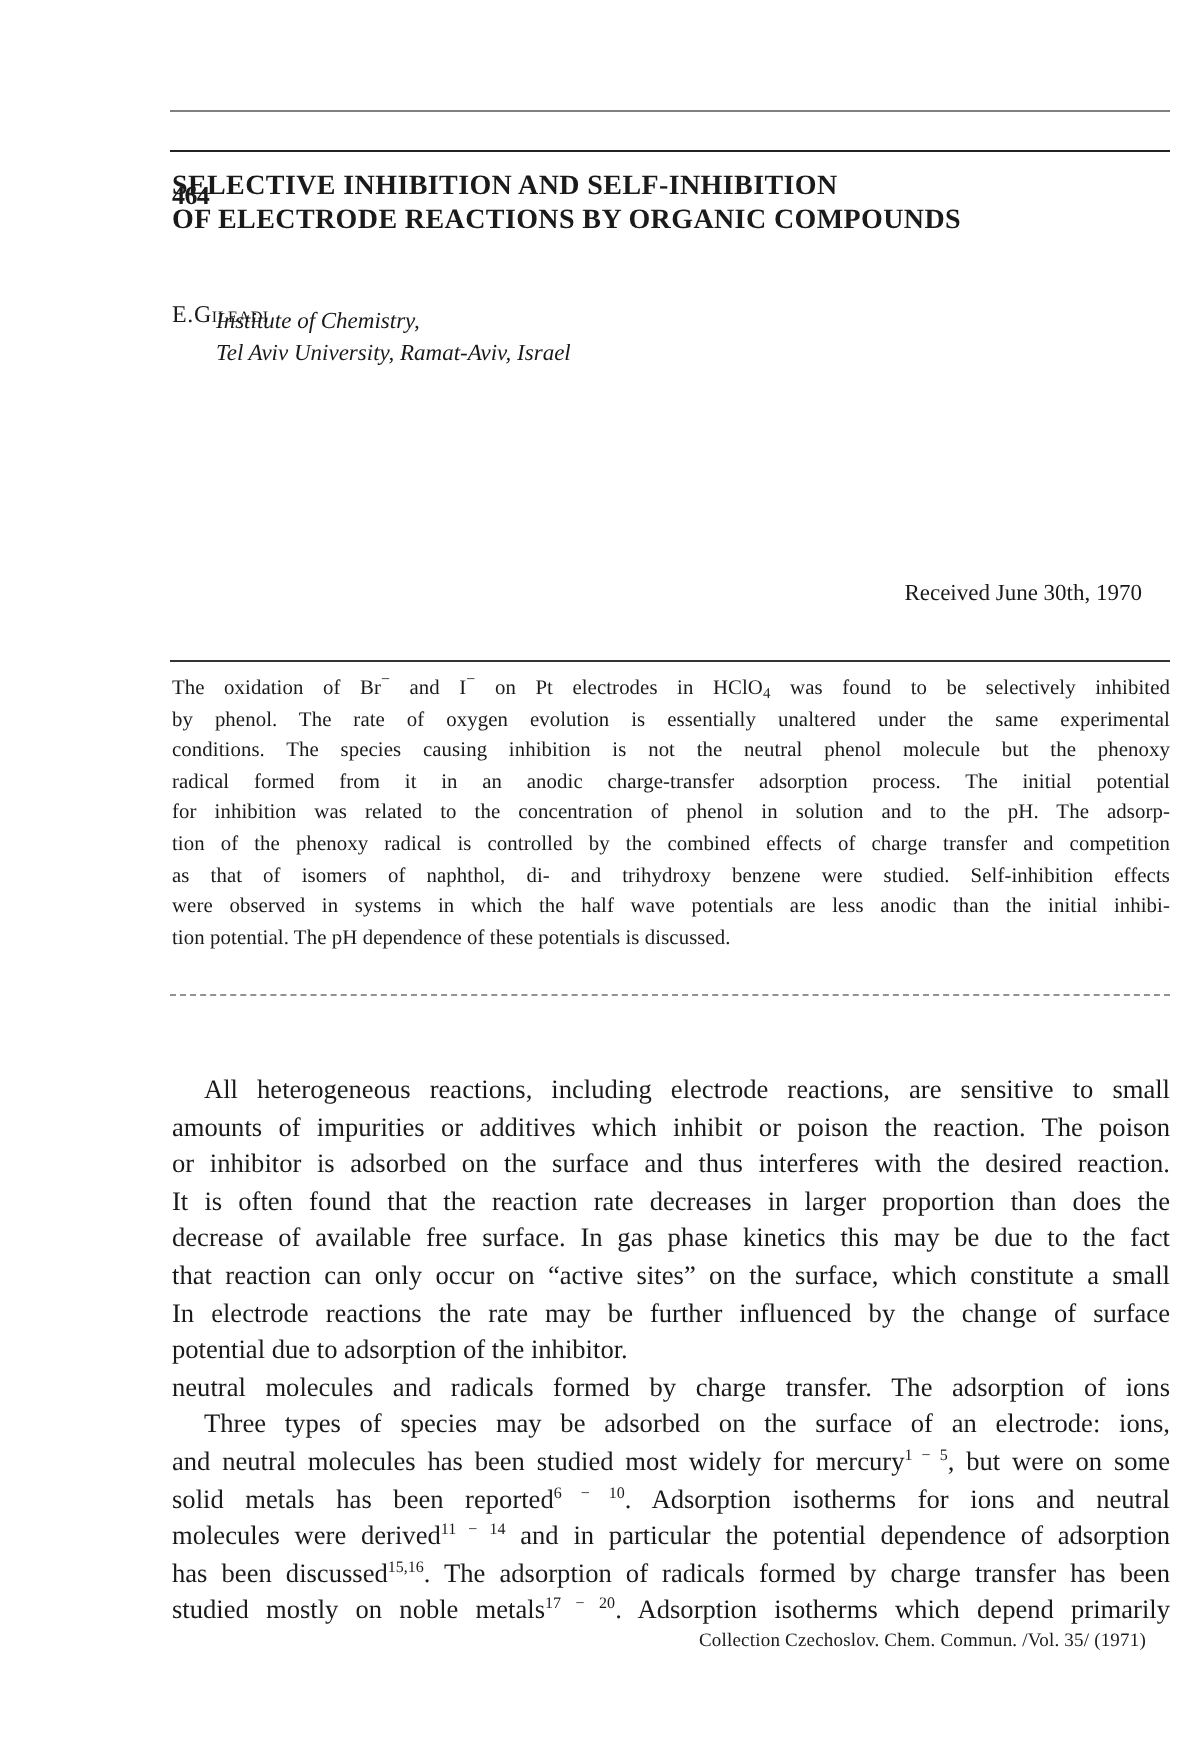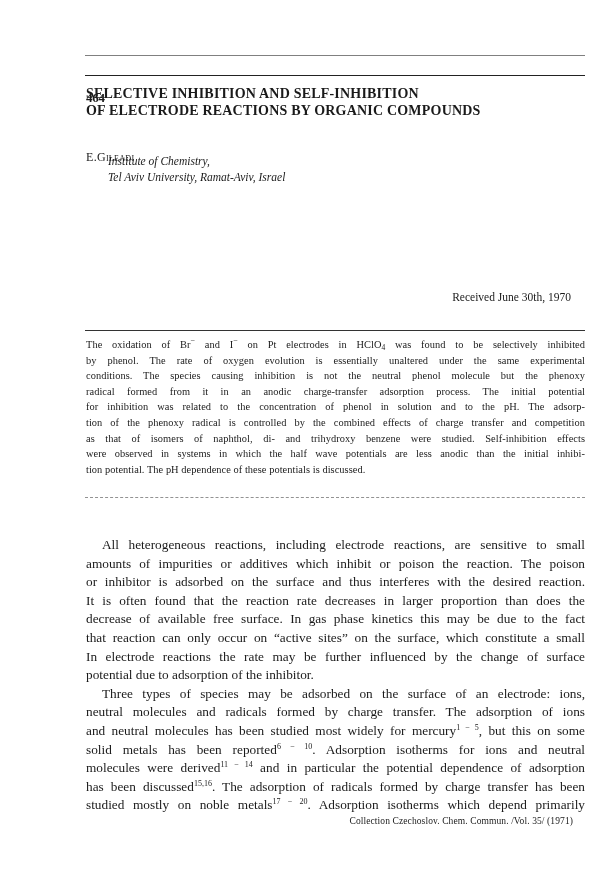--- a/index.html
+++ b/index.html
@@ -183,23 +183,23 @@
     <span class="line indent">All heterogeneous reactions, including electrode reactions, are sensitive to small</span>
     <span class="line">amounts of impurities or additives which inhibit or poison the reaction. The poison</span>
     <span class="line">or inhibitor is adsorbed on the surface and thus interferes with the desired reaction.</span>
     <span class="line">It is often found that the reaction rate decreases in larger proportion than does the</span>
     <span class="line">decrease of available free surface. In gas phase kinetics this may be due to the fact</span>
     <span class="line">that reaction can only occur on “active sites” on the surface, which constitute a small</span>
     <span class="line">In electrode reactions the rate may be further influenced by the change of surface</span>
     <span class="line last">potential due to adsorption of the inhibitor.</span>
   </div>
   <div>
+    <span class="line">neutral molecules and radicals formed by charge transfer. The adsorption of ions</span>
     <span class="line indent">Three types of species may be adsorbed on the surface of an electrode: ions,</span>
-    <span class="line">neutral molecules and radicals formed by charge transfer. The adsorption of ions</span>
-    <span class="line"><span>and neutral molecules has been studied most widely for mercury</span><sup>1 − 5</sup><span>, but this on some</span></span>
+    <span class="line"><span>and neutral molecules has been studied most widely for mercury</span><sup>1 − 5</sup><span>, but were on some</span></span>
     <span class="line"><span>solid metals has been reported</span><sup>6 − 10</sup><span>. Adsorption isotherms for ions and neutral</span></span>
     <span class="line"><span>molecules were derived</span><sup>11 − 14</sup><span> and in particular the potential dependence of adsorption</span></span>
     <span class="line"><span>has been discussed</span><sup>15,16</sup><span>. The adsorption of radicals formed by charge transfer has been</span></span>
     <span class="line"><span>studied mostly on noble metals</span><sup>17 − 20</sup><span>. Adsorption isotherms which depend primarily</span></span>
   </div>
 </div>
 
 <div class="footer">Collection Czechoslov. Chem. Commun. /Vol. 35/ (1971)</div>
 
 </body></html>

